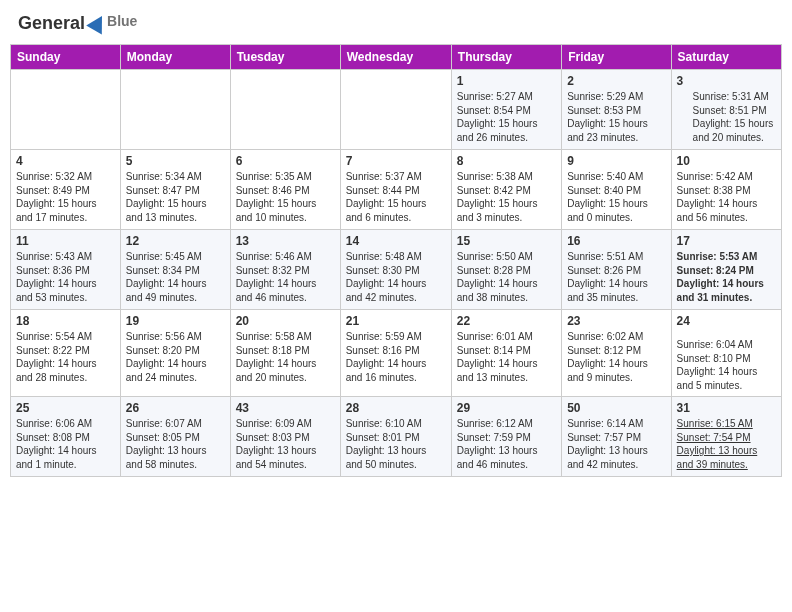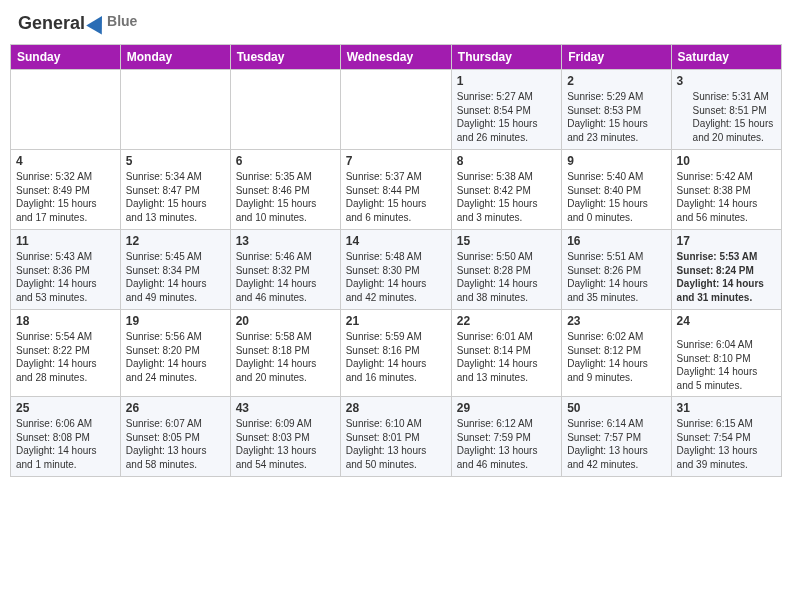--- a/index.html
+++ b/index.html
@@ -343,20 +343,20 @@
         </td>
         <td>
           <div class="day-number">50</div>
           <div class="day-info" style="white-space: pre-line;">Sunrise: 6:14 AM
 Sunset: 7:57 PM
 Daylight: 13 hours
 and 42 minutes.</div>
         </td>
         <td>
           <div class="day-number">31</div>
-          <div class="day-info" style="white-space: pre-line;">Sunrise: 6:15 AM
+          <div class="day-info" style="white-space: pre-line; text-decoration: underline;">Sunrise: 6:15 AM
 Sunset: 7:54 PM
 Daylight: 13 hours
 and 39 minutes.</div>
         </td>
       </tr>
     </tbody>
 </table>
 
 </body></html>

